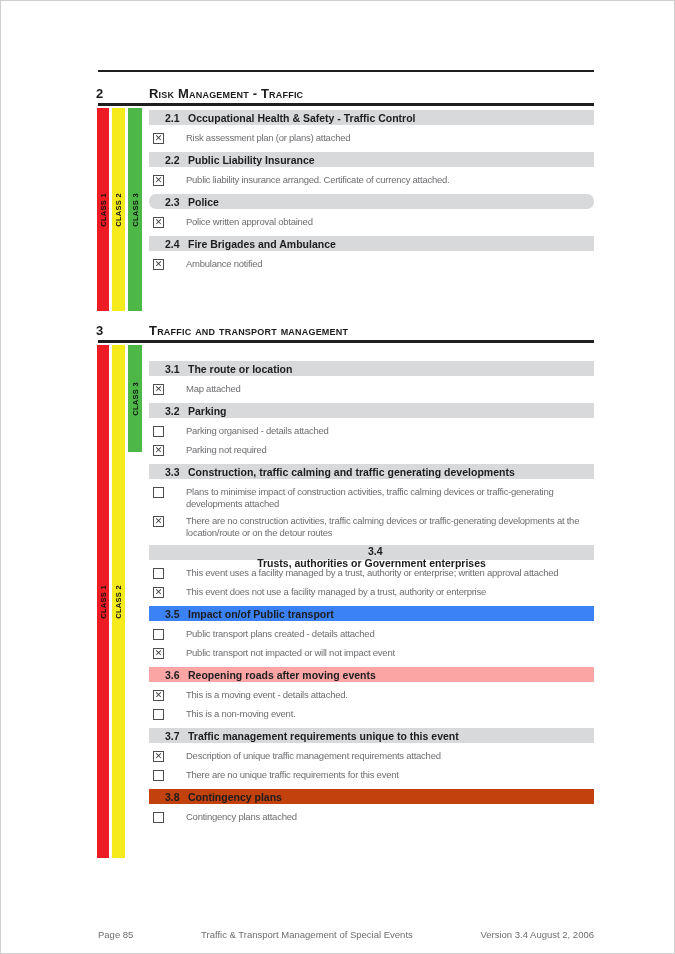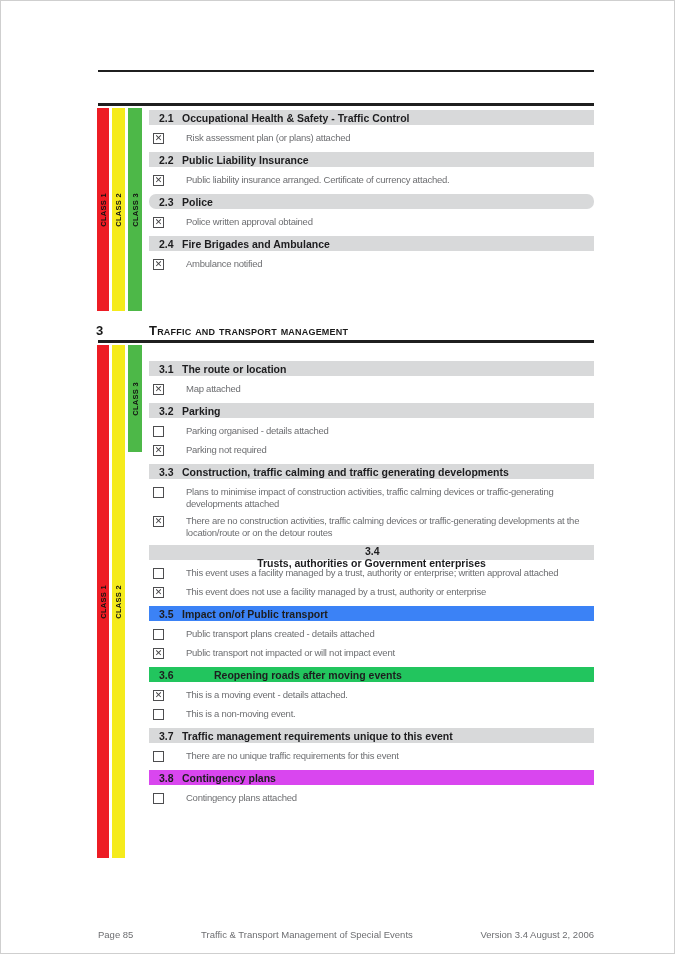--- a/index.html
+++ b/index.html
@@ -21,21 +21,21 @@
   .bar-label {
     writing-mode:vertical-rl; transform:rotate(180deg);
     font-size:7.5px; font-weight:bold; color:#111111; letter-spacing:0.3px;
     white-space:nowrap;
   }
 
   .content { position:absolute; left:148px; width:445px; }
   .subsection { margin-bottom:6px; }
   .sub-header { height:15px; background:#d8d9da; display:flex; align-items:center;
     margin-bottom:7px; font-size:10.5px; font-weight:bold; color:#1d1d1f; }
-  .sub-num { width:23px; padding-left:10px; flex:none; }
+  .sub-num { width:23px; padding-left:16px; flex:none; }
   .sub-title { flex:1; }
 
   .item { display:flex; margin-bottom:5px; min-height:14px; }
   .checkbox { width:11px; height:11px; flex:none; margin-left:4px; margin-top:1px;
     border:1px solid #4d4d4f; box-sizing:border-box; position:relative; background:#fff; }
   .checkbox.checked::after {
     content:"\2715"; position:absolute; left:0; top:0; right:0; bottom:0;
     display:flex; align-items:center; justify-content:center;
     font-size:9px; line-height:9px; color:#414042;
   }
@@ -46,20 +46,23 @@
     align-items:baseline; font-size:9.5px; color:#6d6e71; }
   .footer-center { flex:1; text-align:center;margin-top:44px; }
 </style>
 </head>
 <body>
 
 <div class="page">
 
   <div class="rule top-rule" style="top:69px"></div>
 
+  <div class="section-heading" style="top:85px">
+    <span class="heading-num">2</span><span class="heading-title">Risk Management - Traffic</span>
+  </div>
   <div class="rule heading-rule" style="top:102px"></div>
 
   <div class="bar" style="left: 96px; top: 107px; width: 12px; height: 203px; background: rgb(237, 28, 36);">
     <span class="bar-label">CLASS 1</span>
   </div>
   <div class="bar" style="left: 111px; top: 107px; width: 13px; height: 203px; background: rgb(245, 235, 28);">
     <span class="bar-label">CLASS 2</span>
   </div>
   <div class="bar" style="left: 127px; top: 107px; width: 14px; height: 203px; background: rgb(77, 184, 72);">
     <span class="bar-label">CLASS 3</span>
@@ -195,47 +198,51 @@
         <span class="checkbox"></span>
         <span class="item-text">Public transport plans created - details attached</span>
       </div>
       <div class="item">
         <span class="checkbox checked"></span>
         <span class="item-text">Public transport not impacted or will not impact event</span>
       </div>
     </div>
 
     <div class="subsection">
-      <div class="sub-header" style="background: #22c55e; gap: 32px;">
+      <div class="sub-header" style="background: #fca5a5;">
         <span class="sub-num">3.6</span>
         <span class="sub-title">Reopening roads after moving events</span>
       </div>
       <div class="item">
         <span class="checkbox checked"></span>
         <span class="item-text">This is a moving event - details attached.</span>
       </div>
       <div class="item">
         <span class="checkbox"></span>
         <span class="item-text">This is a non-moving event.</span>
       </div>
     </div>
 
     <div class="subsection">
       <div class="sub-header" style="background: rgb(216, 217, 218);">
         <span class="sub-num">3.7</span>
         <span class="sub-title">Traffic management requirements unique to this event</span>
       </div>
       <div class="item">
+        <span class="checkbox checked"></span>
+        <span class="item-text">Description of unique traffic management requirements attached</span>
+      </div>
+      <div class="item">
         <span class="checkbox"></span>
         <span class="item-text">There are no unique traffic requirements for this event</span>
       </div>
     </div>
 
     <div class="subsection">
-      <div class="sub-header" style="background: #d946ef;">
+      <div class="sub-header" style="background: #c2410c;">
         <span class="sub-num">3.8</span>
         <span class="sub-title">Contingency plans</span>
       </div>
       <div class="item">
         <span class="checkbox"></span>
         <span class="item-text">Contingency plans attached</span>
       </div>
     </div>
 
   </div>

